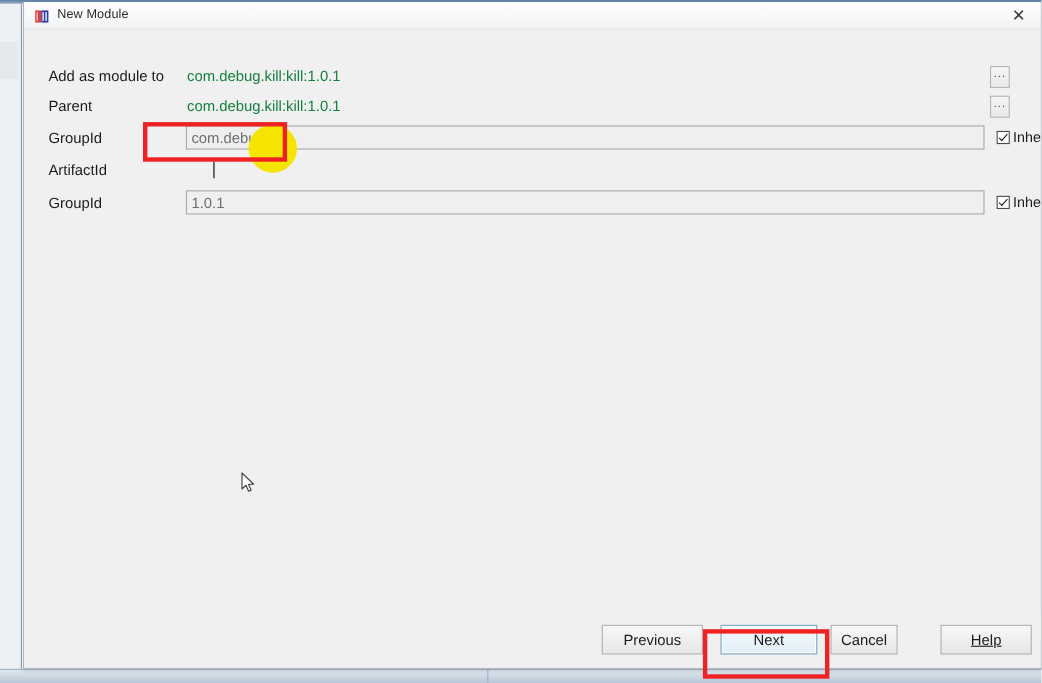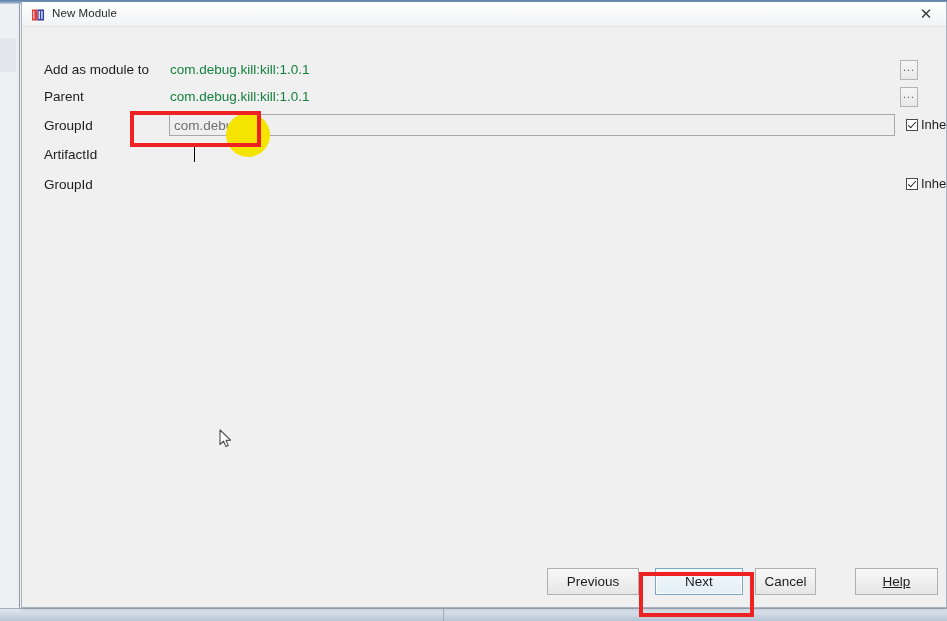--- a/index.html
+++ b/index.html
@@ -340,20 +340,21 @@
         </div>
       </div>
 
       <div class="frow" style="top:118px;">
         <div class="flabel">ArtifactId</div>
         <div class="caret"></div>
       </div>
 
       <div class="frow" style="top:148px;">
         <div class="flabel">GroupId</div>
+        <input class="tfield disabled" type="text" readonly="" value="1.0.1" style="">
         <div class="inherit" style="top:1px;">
           <span class="chk"></span>
           <span class="inherit-label">Inherit</span>
         </div>
       </div>
 
     </div>
 
     <div class="footer">
       <div class="btn default" style="left:633px; width:88px;">Next</div>

